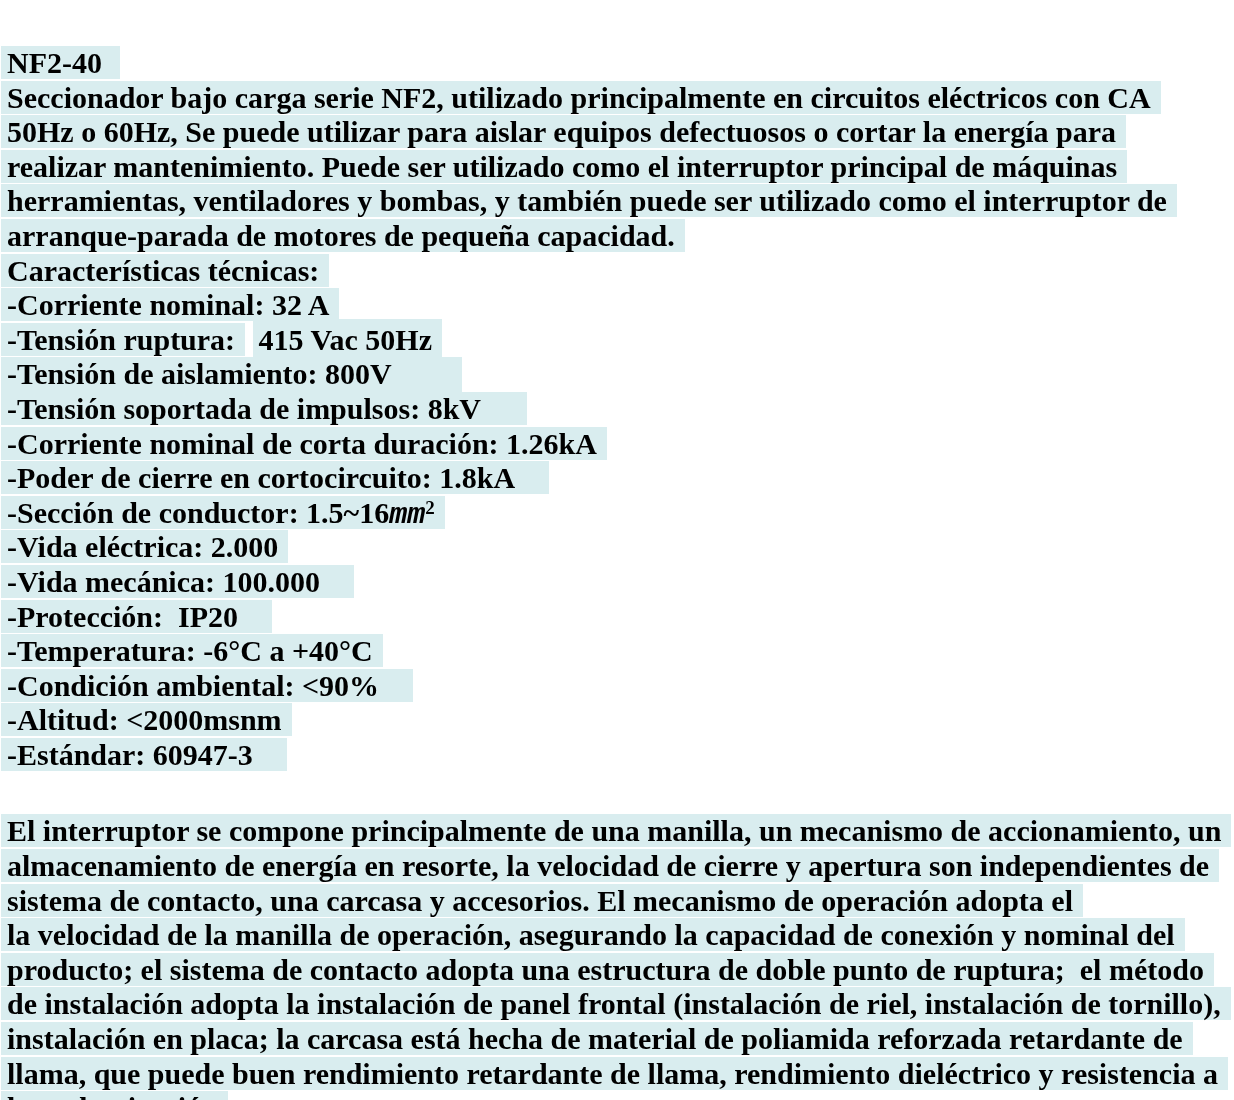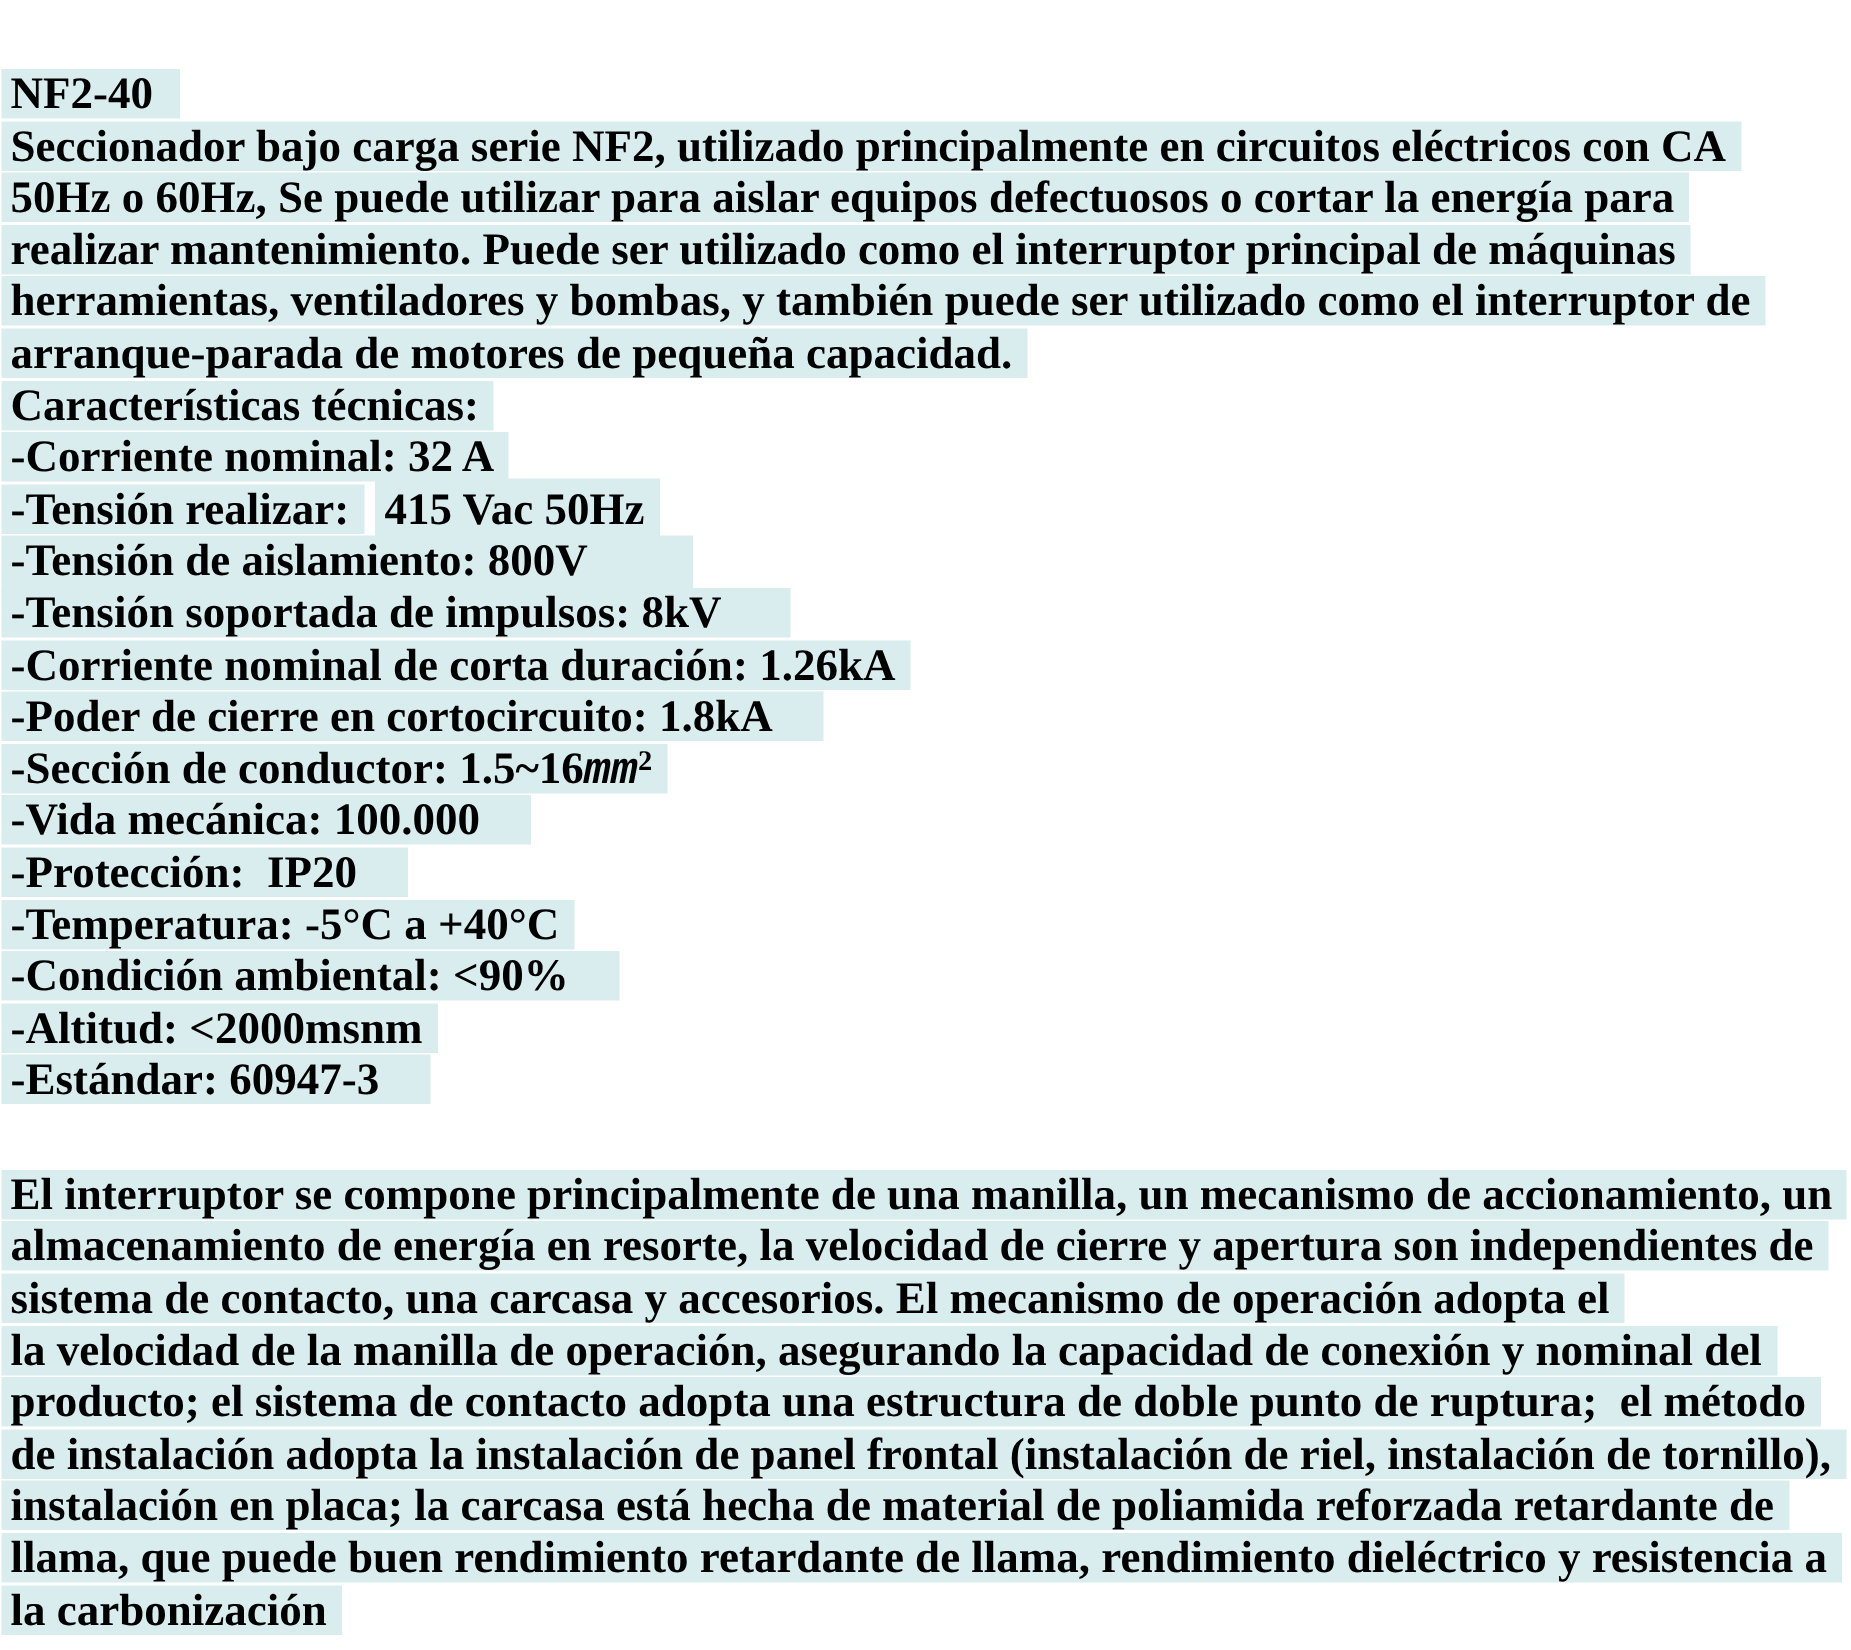--- a/index.html
+++ b/index.html
@@ -50,29 +50,30 @@
     <div class="line"><span class="hl">50Hz o 60Hz, Se puede utilizar para aislar equipos defectuosos o cortar la energía para</span></div>
     <div class="line"><span class="hl">realizar mantenimiento. Puede ser utilizado como el interruptor principal de máquinas</span></div>
     <div class="line"><span class="hl">herramientas, ventiladores y bombas, y también puede ser utilizado como el interruptor de</span></div>
     <div class="line"><span class="hl">arranque-parada de motores de pequeña capacidad.</span></div>
   </div>
 
   <div class="line"><span class="hl">Características técnicas:</span></div>
 
   <div>
     <div class="line"><span class="hl">-Corriente nominal: 32 A</span></div>
-    <div class="line"><span class="hl">-Tensión realizar:</span> <span class="hl tall">415 Vac 50Hz</span></div>
+    <div class="line"><span class="hl">-Tensión ruptura:</span> <span class="hl tall">415 Vac 50Hz</span></div>
     <div class="line"><span class="hl trail-lg">-Tensión de aislamiento: 800V</span></div>
     <div class="line"><span class="hl trail-md">-Tensión soportada de impulsos: 8kV</span></div>
     <div class="line"><span class="hl">-Corriente nominal de corta duración: 1.26kA</span></div>
     <div class="line"><span class="hl trail-sm">-Poder de cierre en cortocircuito: 1.8kA</span></div>
     <div class="line"><span class="hl"><span>-Sección de conductor: 1.5~16</span><span class="it">mm</span><span class="sup">2</span></span></div>
+    <div class="line"><span class="hl">-Vida eléctrica: 2.000</span></div>
     <div class="line"><span class="hl trail-sm">-Vida mecánica: 100.000</span></div>
     <div class="line"><span class="hl trail-sm">-Protección:  IP20</span></div>
-    <div class="line"><span class="hl">-Temperatura: -5°C a +40°C</span></div>
+    <div class="line"><span class="hl">-Temperatura: -6°C a +40°C</span></div>
     <div class="line"><span class="hl trail-sm">-Condición ambiental: &lt;90%</span></div>
     <div class="line"><span class="hl">-Altitud: &lt;2000msnm</span></div>
     <div class="line"><span class="hl trail-sm">-Estándar: 60947-3</span></div>
   </div>
 
   <div class="spacer"></div>
 
   <div>
     <div class="line"><span class="hl">El interruptor se compone principalmente de una manilla, un mecanismo de accionamiento, un</span></div>
     <div class="line"><span class="hl">almacenamiento de energía en resorte, la velocidad de cierre y apertura son independientes de</span></div>

